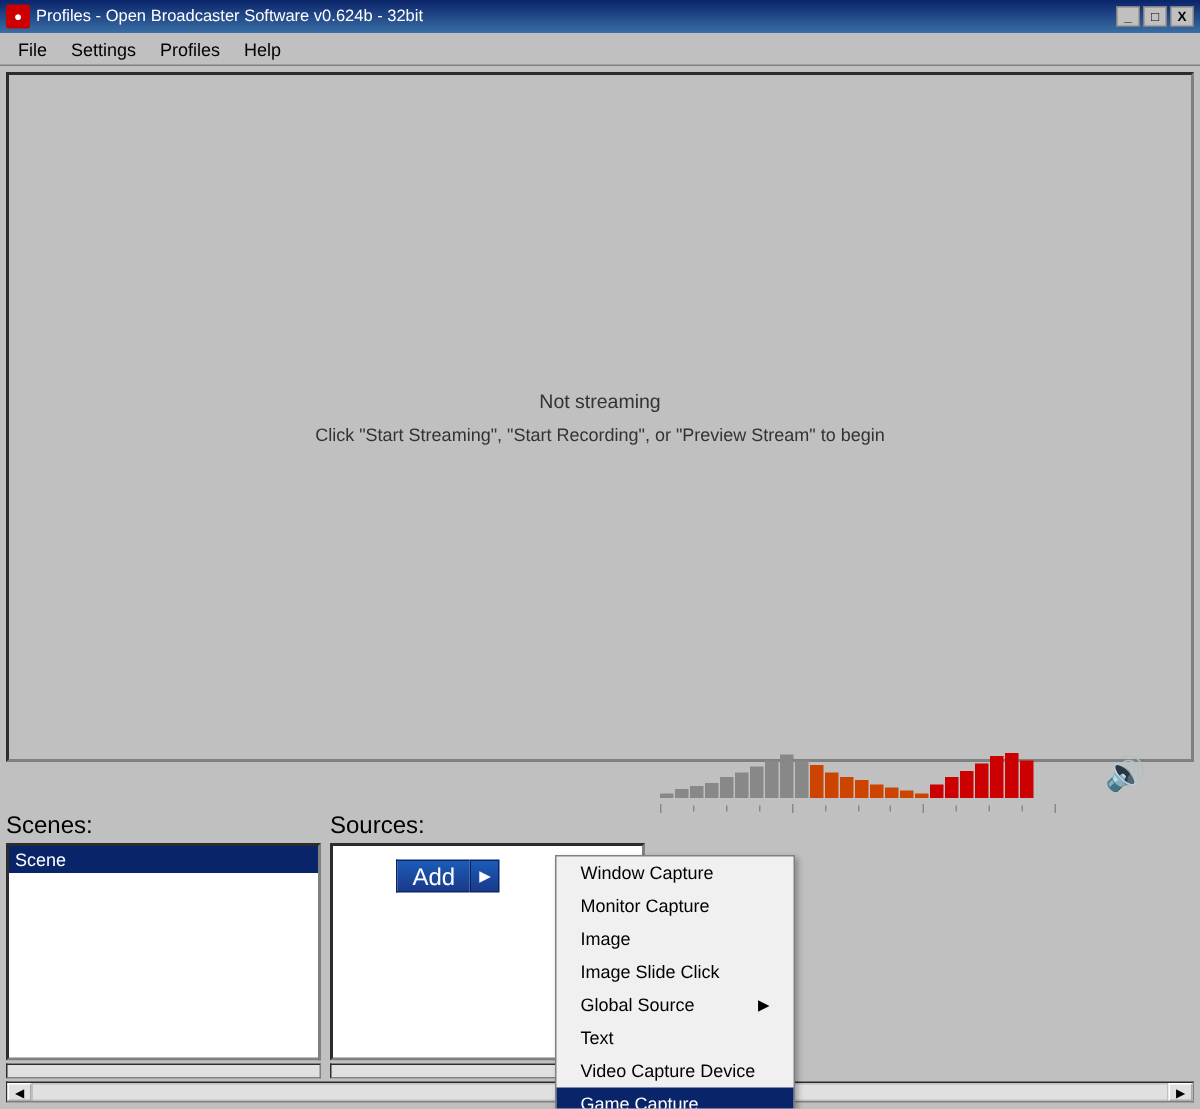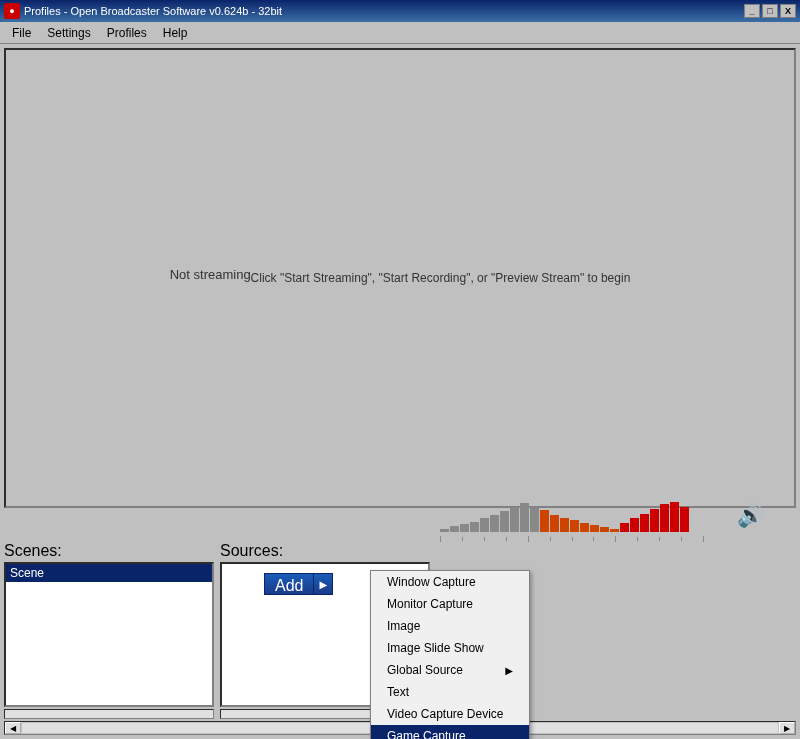--- a/index.html
+++ b/index.html
@@ -84,20 +84,21 @@
       justify-content: center;
       flex-direction: column;
       border: 2px inset #808080;
       margin: 4px;
     }
     #preview-inner {
       background: #c0c0c0;
       width: 100%;
       height: 100%;
       display: flex;
+      flex-direction: column;
       align-items: center;
       justify-content: center;
     }
     #not-streaming-text {
       font-size: 13px;
       color: #333;
       margin-bottom: 8px;
     }
     #streaming-hint {
       font-size: 12px;
@@ -316,21 +317,21 @@
   <div class="ctx-item">
     <span>Window Capture</span>
   </div>
   <div class="ctx-item">
     <span>Monitor Capture</span>
   </div>
   <div class="ctx-item">
     <span>Image</span>
   </div>
   <div class="ctx-item">
-    <span>Image Slide Show</span>
+    <span>Image Slide Click</span>
   </div>
   <div class="ctx-item" style="justify-content:space-between;gap:20px;">
     <span>Global Source</span>
     <span class="ctx-arrow">▶</span>
   </div>
   <div class="ctx-item">
     <span>Text</span>
   </div>
   <div class="ctx-item">
     <span>Video Capture Device</span>

